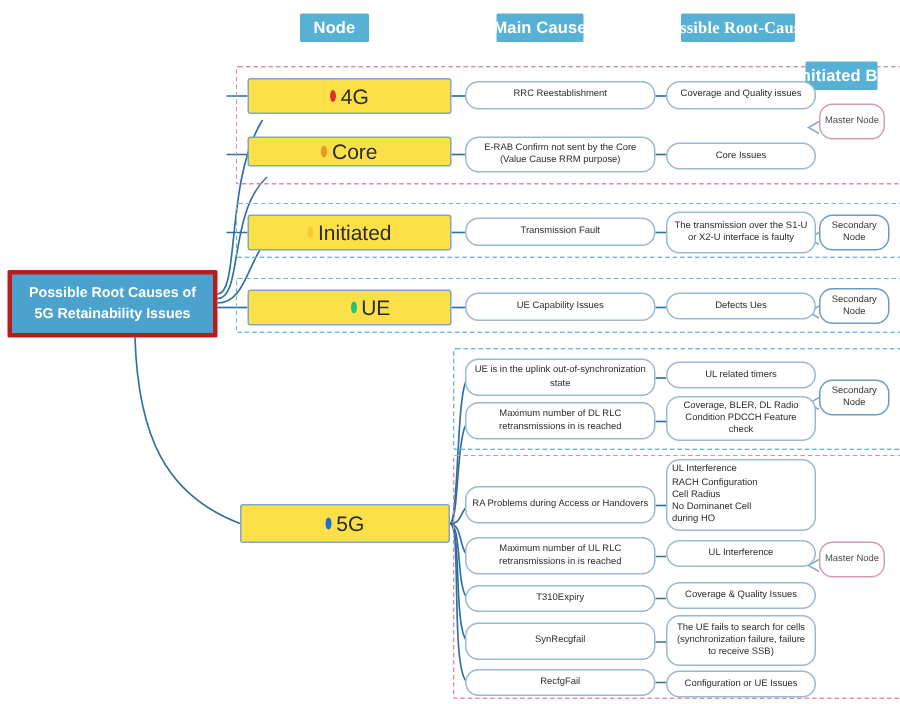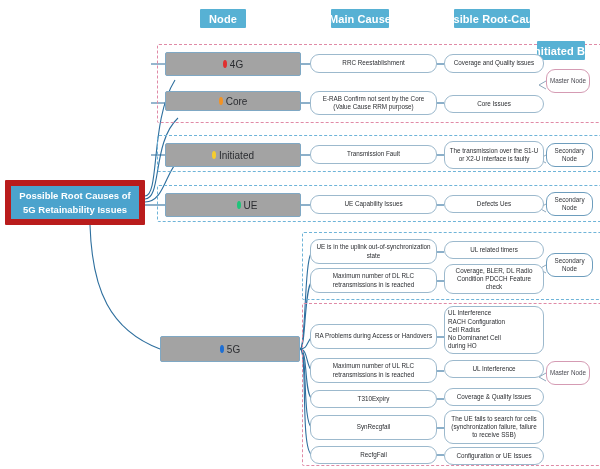--- a/index.html
+++ b/index.html
@@ -15,31 +15,31 @@
   
   .hdr{
     position:absolute;background:#57b1d4;color:#ffffff;
     font-size:11px;font-weight:bold;letter-spacing:.1px;
     display:flex;align-items:center;justify-content:center;
     height:19px;border-radius:1px;white-space:nowrap;
   }
 
   
   .root{
-    position:absolute;background:#4ba3cd;border:6px solid #b91c1c;
+    position:absolute;background:#4ba3cd;border:3px solid #b91c1c;
     color:#ffffff;font-size:9.5px;font-weight:bold;line-height:1.45;
     display:flex;align-items:center;justify-content:center;text-align:center;
     padding:0 5px;box-sizing:border-box;border-radius:1px;
   }
 
   
   .nodebox{
-    position:absolute;background:#a3a3a3;border:1px solid #7fa8c4;
+    position:absolute;background:#fde047;border:1px solid #7fa8c4;
     border-radius:2px;display:flex;align-items:center;justify-content:center;
-    font-size:10px;color:#2b2d31;box-sizing:border-box;
+    font-size:14px;color:#2b2d31;box-sizing:border-box;
   }
   .nodebox .bullet{
     display:inline-block;width:4px;height:8px;border-radius:50%;
     margin-right:3px;vertical-align:middle;
   }
   .nodebox .lbl{display:inline-flex;align-items:center;}
 
   
   .pill{
     position:absolute;background:#ffffff;border:1px solid #9cb9cd;
@@ -105,21 +105,21 @@
   <div id="groups-layer">
       <div class="group pink" style="left: 157px; top: 44px; width: 551px; height: 79px;"></div>
       <div class="group blue" style="left: 157px; top: 135px; width: 551px; height: 37px;"></div>
       <div class="group blue" style="left: 157px; top: 185px; width: 551px; height: 37px;"></div>
       <div class="group blue" style="left: 302px; top: 232px; width: 406px; height: 68px;"></div>
       <div class="group pink" style="left: 302px; top: 303px; width: 406px; height: 163px;"></div>
     </div>
   <div id="headers-layer">
       <div class="hdr" style="left: 200px; top: 9px; width: 46px;">Node</div>
       <div class="hdr" style="left: 331px; top: 9px; width: 58px;">Main Cause</div>
-      <div class="hdr" style="left: 454px; top: 9px; width: 76px;">Possible Root-Causes</div>
+      <div class="hdr" style="left: 454px; top: 9px; width: 76px; font-family: Liberation Serif, serif;">Possible Root-Causes</div>
       <div class="hdr" style="left: 537px; top: 25px; width: 48px; margin-top: 16px;">Initiated By</div>
     </div>
   <div id="root-layer">
       <div class="root" style="left: 5px; top: 180px; width: 140px; height: 45px; background: rgb(75, 163, 205);">Possible Root Causes of 5G Retainability Issues</div>
     </div>
   <div id="nodes-layer">
       <div class="nodebox" style="left: 165px; top: 52px; width: 136px; height: 24px;">
         <span class="lbl">
           <span class="bullet" style="background: rgb(224, 48, 48);"></span>
           <span>4G</span>

